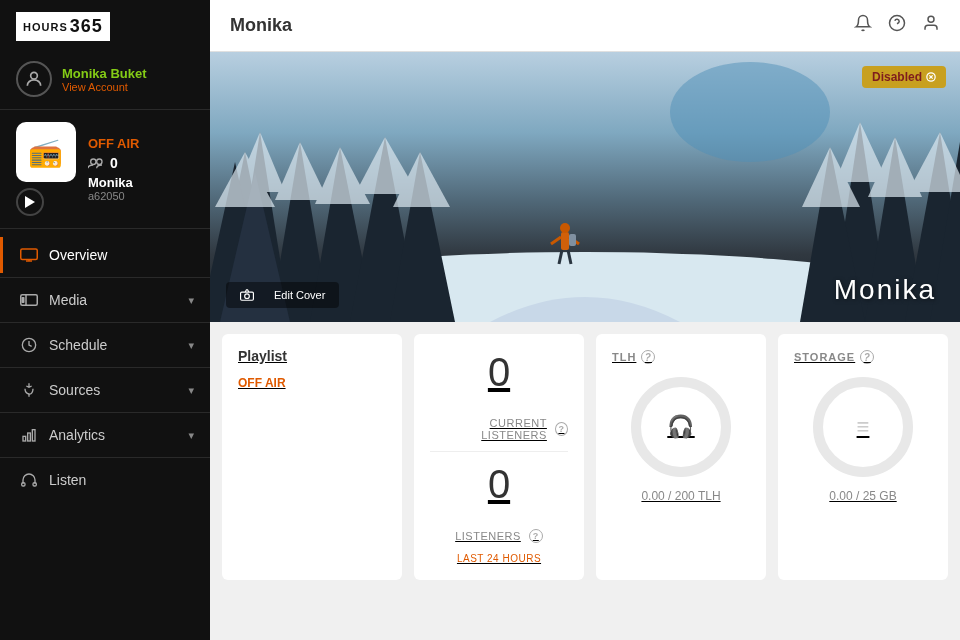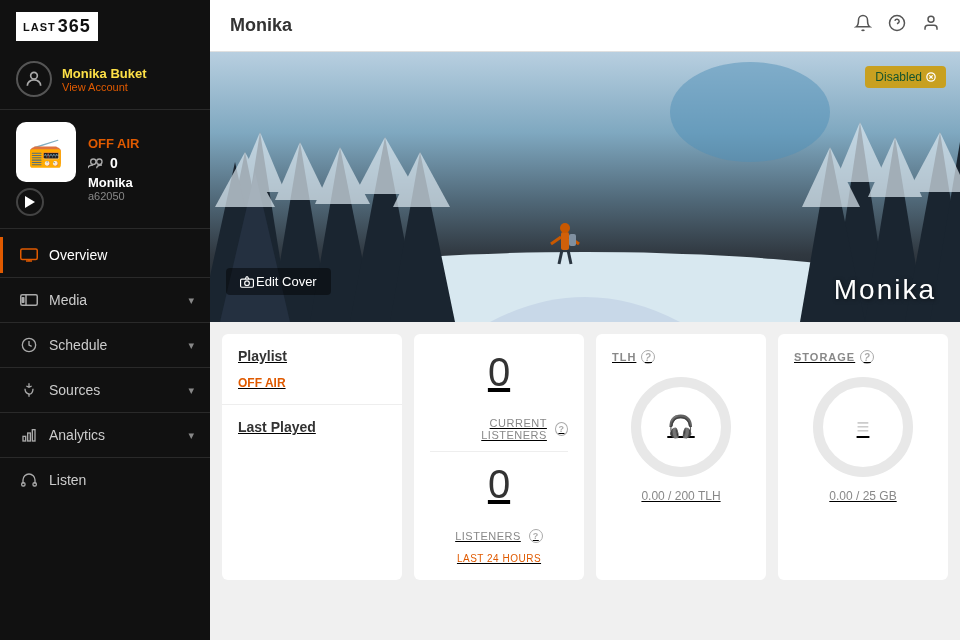--- a/index.html
+++ b/index.html
@@ -43,21 +43,21 @@
       padding: 8px 16px 12px;
       border-bottom: 1px solid #2a2a2a;
     }
     .avatar-circle {
       width: 36px; height: 36px;
       border-radius: 50%;
       border: 2px solid #555;
       display: flex; align-items: center; justify-content: center;
       flex-shrink: 0;
     }
-    .account-name { font-size: 13px; font-weight: 600; color: #fde047; }
+    .account-name { font-size: 13px; font-weight: 600; color: #84cc16; }
     .account-link { font-size: 11px; color: #e05a00; cursor: pointer; }
 
     .station-card {
       padding: 12px 16px;
       display: flex;
       align-items: center;
       gap: 12px;
       border-bottom: 1px solid #2a2a2a;
     }
     .station-icon-box {
@@ -144,39 +144,39 @@
       bottom: 16px;
       right: 24px;
       color: #fff;
       font-size: 28px;
       font-weight: 300;
       letter-spacing: 2px;
       text-shadow: 1px 1px 4px rgba(0,0,0,0.5);
     }
     .edit-cover-btn {
       position: absolute;
-      bottom: 27px;
+      bottom: 14px;
       left: 16px;
       background: rgba(0,0,0,0.45);
       color: #fff;
       border: none;
       padding: 6px 14px;
       border-radius: 4px;
-      font-size: 13px;
+      font-size: 11px;
       cursor: pointer;
-      display: flex; align-items: center; gap: 2px;
+      display: flex; align-items: center; gap: 20px;
     }
     .disabled-badge {
       position: absolute;
       top: 14px;
       right: 14px;
       background: #c8a020;
-      color: #14532d;
+      color: #7f1d1d;
       font-size: 12px;
-      font-weight: 400;
+      font-weight: 700;
       padding: 4px 10px;
       border-radius: 4px;
       display: flex; align-items: center; gap: 4px;
     }
 
     
     .stats-grid {
       display: grid;
       grid-template-columns: 180px 1fr 1fr 1fr;
       gap: 12px;
@@ -262,21 +262,21 @@
       font-size: 9px; color: #aaa; font-weight: 700;
     }
   </style>
 </head>
 <body>
 
 <div id="sidebar">
 
   <div class="sidebar-logo">
     <div class="logo-box">
-      <span class="logo-live">LAST</span>
+      <span class="logo-live">HOURS</span>
       <span class="logo-365">365</span>
     </div>
   </div>
 
   <div class="sidebar-account">
     <div class="avatar-circle">
       <svg width="20" height="20" viewBox="0 0 24 24" fill="none" stroke="#aaa" stroke-width="2">
         <circle cx="12" cy="8" r="4"></circle>
         <path d="M4 20c0-4 3.6-7 8-7s8 3 8 7"></path>
       </svg>
@@ -522,23 +522,20 @@
       </button>
     </div>
 
     <div class="stats-grid">
 
       <div class="stat-card left-card">
         <div class="left-card-section">
           <div class="stat-card-title">Playlist</div>
           <div class="off-air-tag">OFF AIR</div>
         </div>
-        <div class="left-card-section">
-          <div class="stat-card-title">Last Played</div>
-        </div>
       </div>
 
       <div class="stat-card">
         <div class="stat-card-value">0</div>
         <div class="stat-card-label">
           <span>CURRENT LISTENERS</span>
           <span class="question-circle">?</span>
         </div>
         <div class="stat-divider"></div>
         <div class="stat-card-value">0</div>

